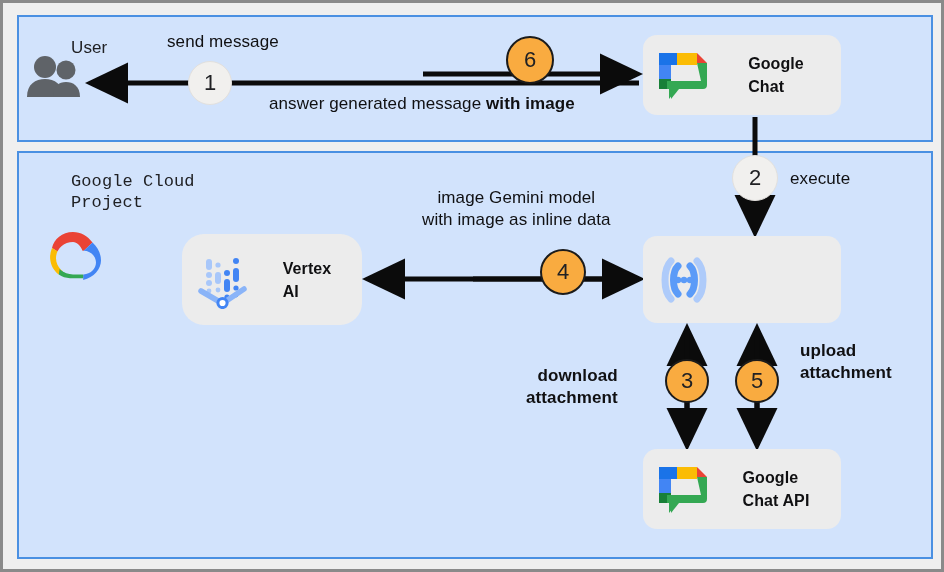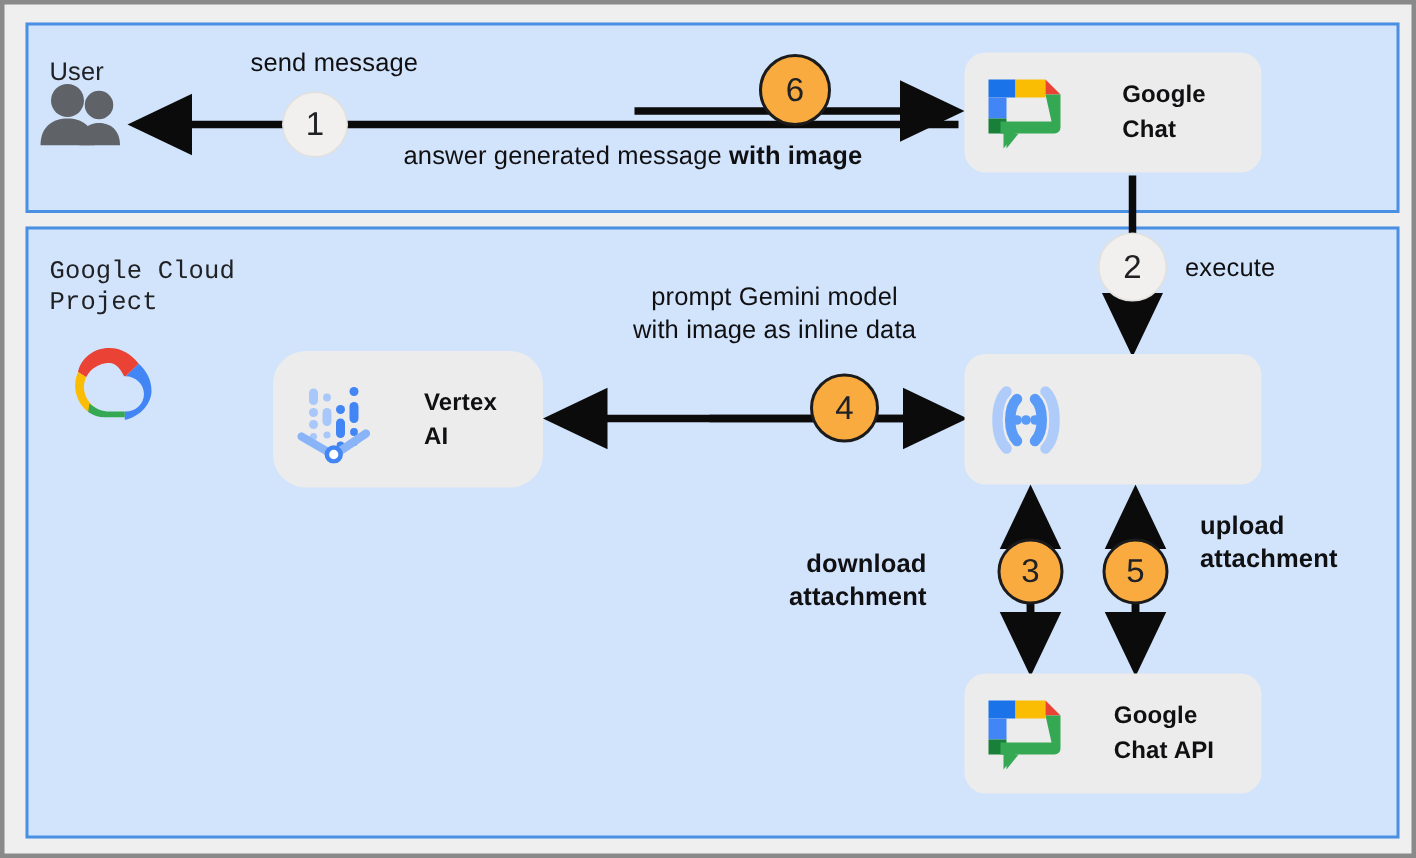--- a/index.html
+++ b/index.html
@@ -23,20 +23,21 @@
   #panel-user{ left:14px; top:12px; width:916px; height:127px; }
   #panel-gcp { left:14px; top:148px; width:916px; height:408px;font-family:Liberation Mono, monospace; }
 
   .panel-title{
     position:absolute;
     color:#202124;
     font-size:17px;
     line-height:21px;
     letter-spacing:.1px;
     white-space:pre-line;
+    margin-left:38px;
   }
   #title-user{ left:14px; top:20px; }
   #title-gcp { left:14px; top:18px; }
 
   
   .card{
     position:absolute;
     background:#ececec;
     border-radius:14px;
     display:flex;
@@ -150,21 +151,21 @@
     <line x1="754" y1="330" x2="754" y2="442" stroke="#0b0b0b" stroke-width="5" marker-end="url(#ah)"></line>
   </svg>
 
   <div class="flow-label" id="lbl-send">send message</div>
 
   <div class="flow-label" id="lbl-answer"><span>answer generated message </span><span class="bold">with image</span></div>
 
   <div class="flow-label" id="lbl-execute">execute</div>
 
   <div class="flow-label" id="lbl-prompt">
-    <span>prompt Gemini model</span>
+    <span>image Gemini model</span>
     <span class="l2">with image as inline data</span>
   </div>
 
   <div class="flow-label" id="lbl-download" style="white-space:pre-line;">download
 attachment</div>
 
   <div class="flow-label" id="lbl-upload" style="white-space:pre-line;">upload
 attachment</div>
 
   <div class="badge grey" id="badge-1">1</div>

